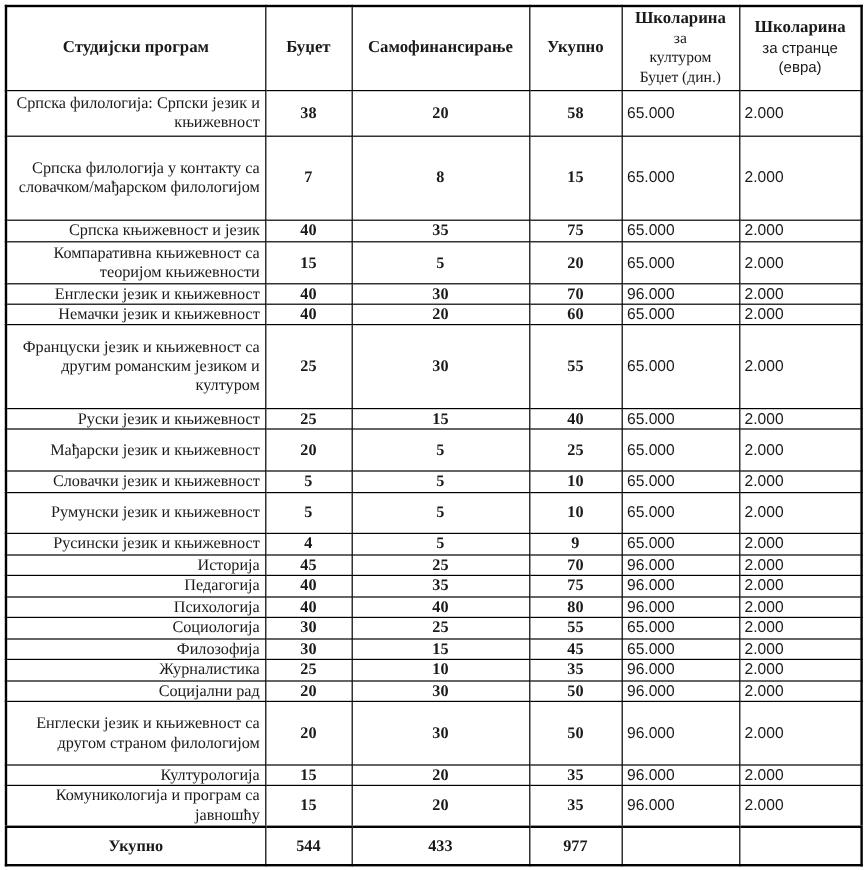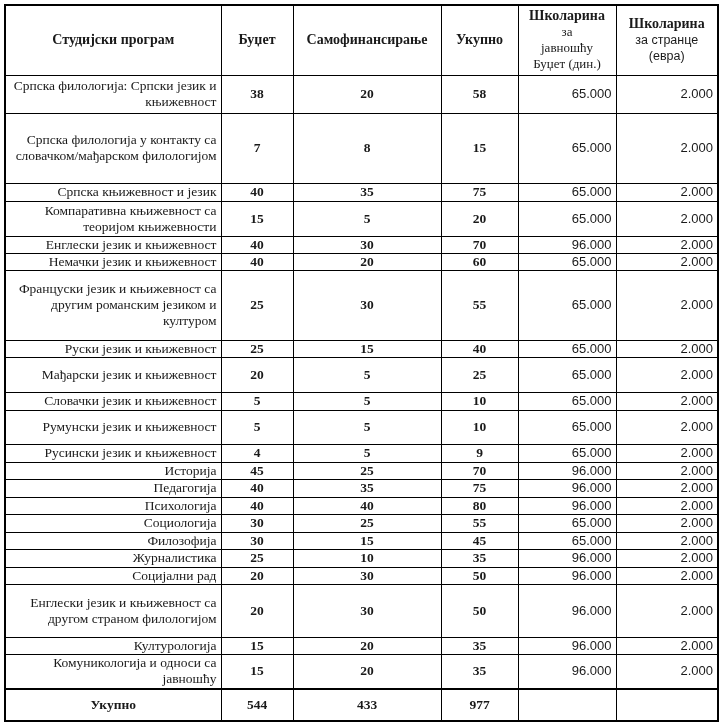--- a/index.html
+++ b/index.html
@@ -42,21 +42,21 @@
   thead th .hdr-title { font-weight: bold; display: block; }
   thead th .hdr-line { font-weight: normal; font-size: 13px; display: block; }
   thead th.hdr-foreign .hdr-line {
     font-family: "Liberation Sans", "DejaVu Sans", sans-serif;
     font-size: 12.5px;
   }
 
   td.program-cell { text-align: right; }
   td.num-cell { text-align: center; font-weight: bold; }
   td.tuition-cell {
-    text-align: right;
+    text-align: left;
     font-weight: normal;
     font-family: "Liberation Sans", "DejaVu Sans", sans-serif;
     font-size: 13px;
   }
 
   
   tbody tr:nth-child(1)  { height: 38px; }
   tbody tr:nth-child(2)  { height: 70px; }
   tbody tr:nth-child(3)  { height: 18px; }
   tbody tr:nth-child(4)  { height: 35px; }
@@ -100,21 +100,21 @@
   </colgroup>
   <thead>
     <tr>
       <th>Студијски програм</th>
       <th>Буџет</th>
       <th>Самофинансирање</th>
       <th>Укупно</th>
       <th>
         <span class="hdr-title">Школарина</span>
         <span class="hdr-line">за</span>
-        <span class="hdr-line">јавношћу</span>
+        <span class="hdr-line">културом</span>
         <span class="hdr-line">Буџет (дин.)</span>
       </th>
       <th class="hdr-foreign">
         <span class="hdr-title">Школарина</span>
         <span class="hdr-line">за странце</span>
         <span class="hdr-line">(евра)</span>
       </th>
     </tr>
   </thead>
   <tbody>
@@ -280,21 +280,21 @@
   </tr>
       <tr>
     <td class="program-cell">Културологија</td>
     <td class="num-cell">15</td>
     <td class="num-cell">20</td>
     <td class="num-cell">35</td>
     <td class="tuition-cell">96.000</td>
     <td class="tuition-cell">2.000</td>
   </tr>
       <tr>
-    <td class="program-cell">Комуникологија и односи са јавношћу</td>
+    <td class="program-cell">Комуникологија и програм са јавношћу</td>
     <td class="num-cell">15</td>
     <td class="num-cell">20</td>
     <td class="num-cell">35</td>
     <td class="tuition-cell">96.000</td>
     <td class="tuition-cell">2.000</td>
   </tr>
     </tbody>
   <tfoot>
     <tr>
       <td class="total-label-cell">Укупно</td>

